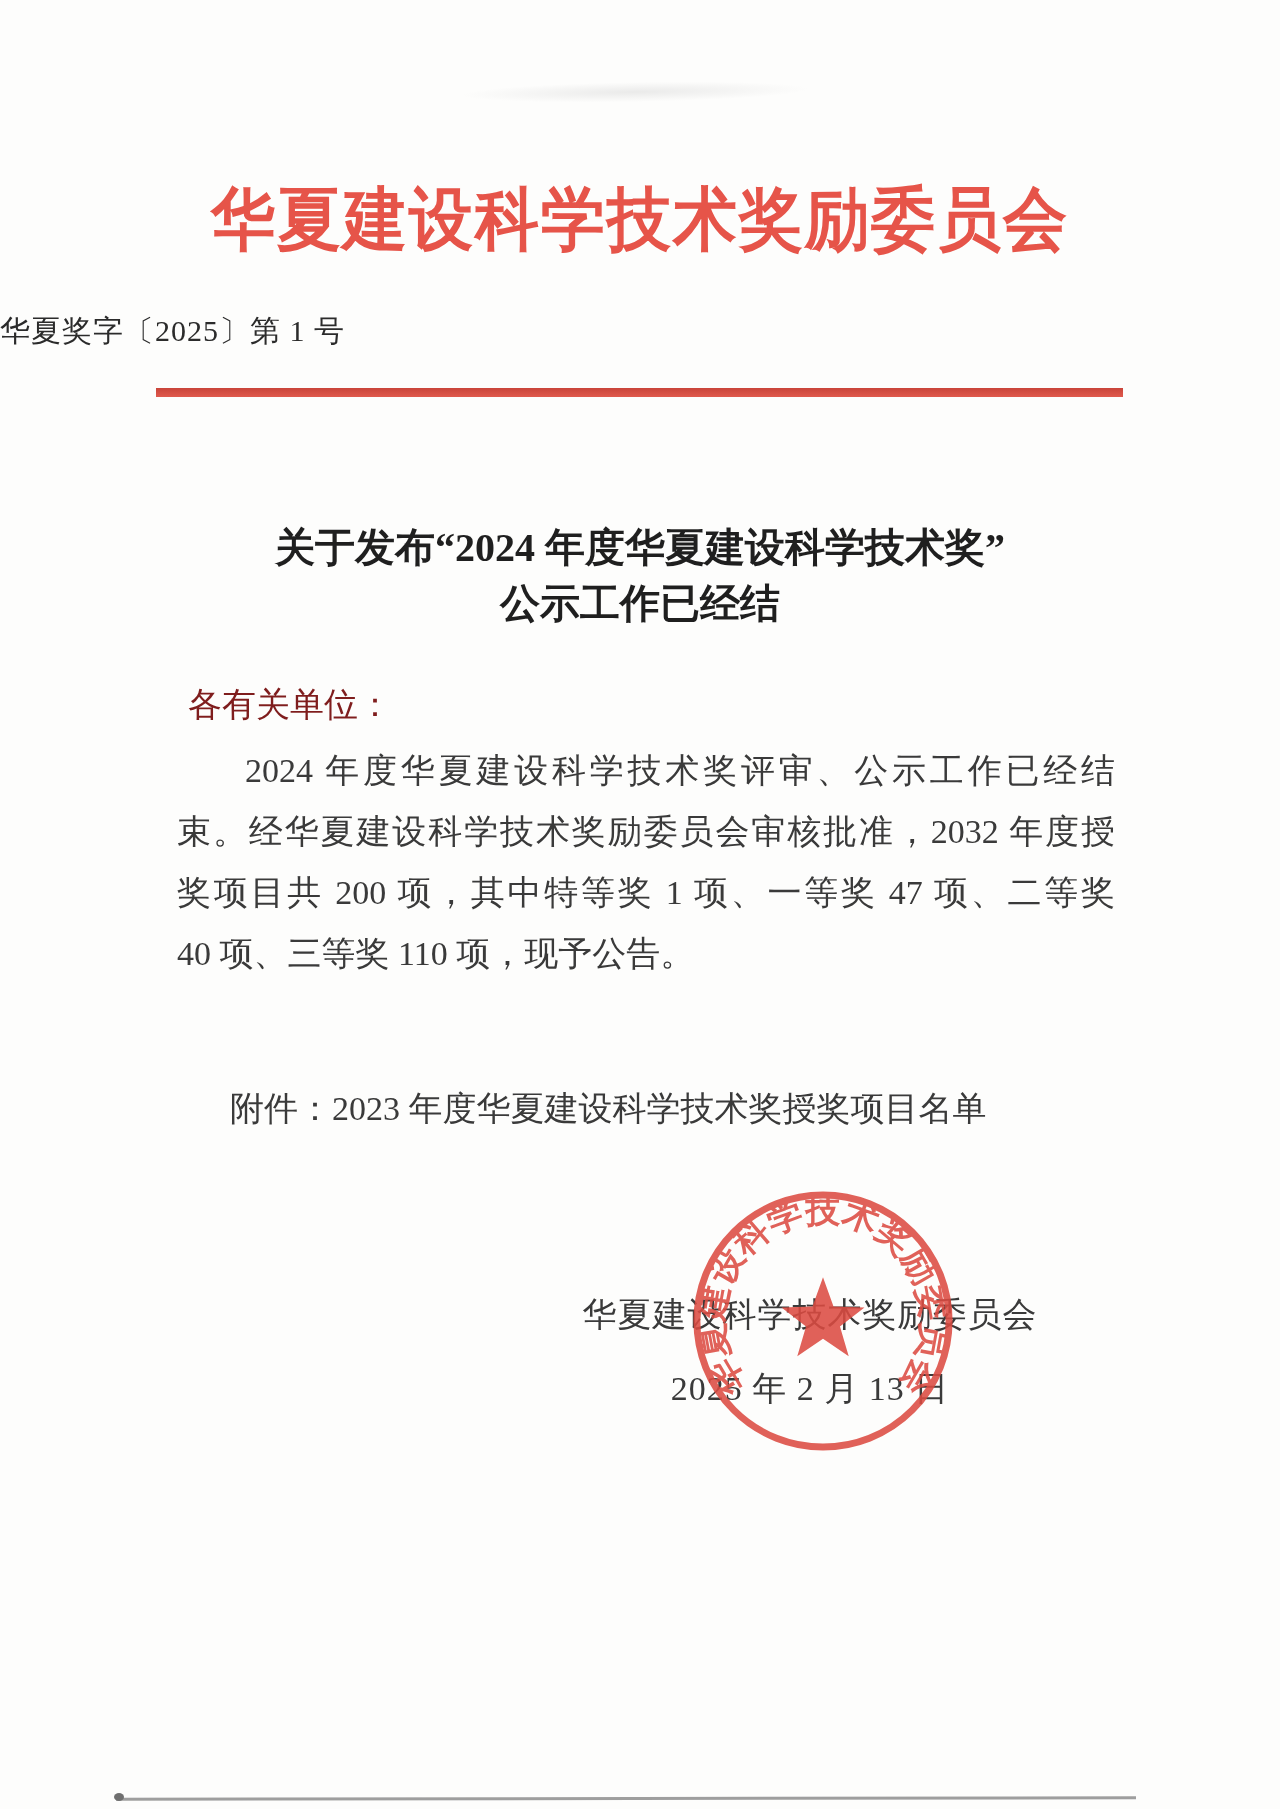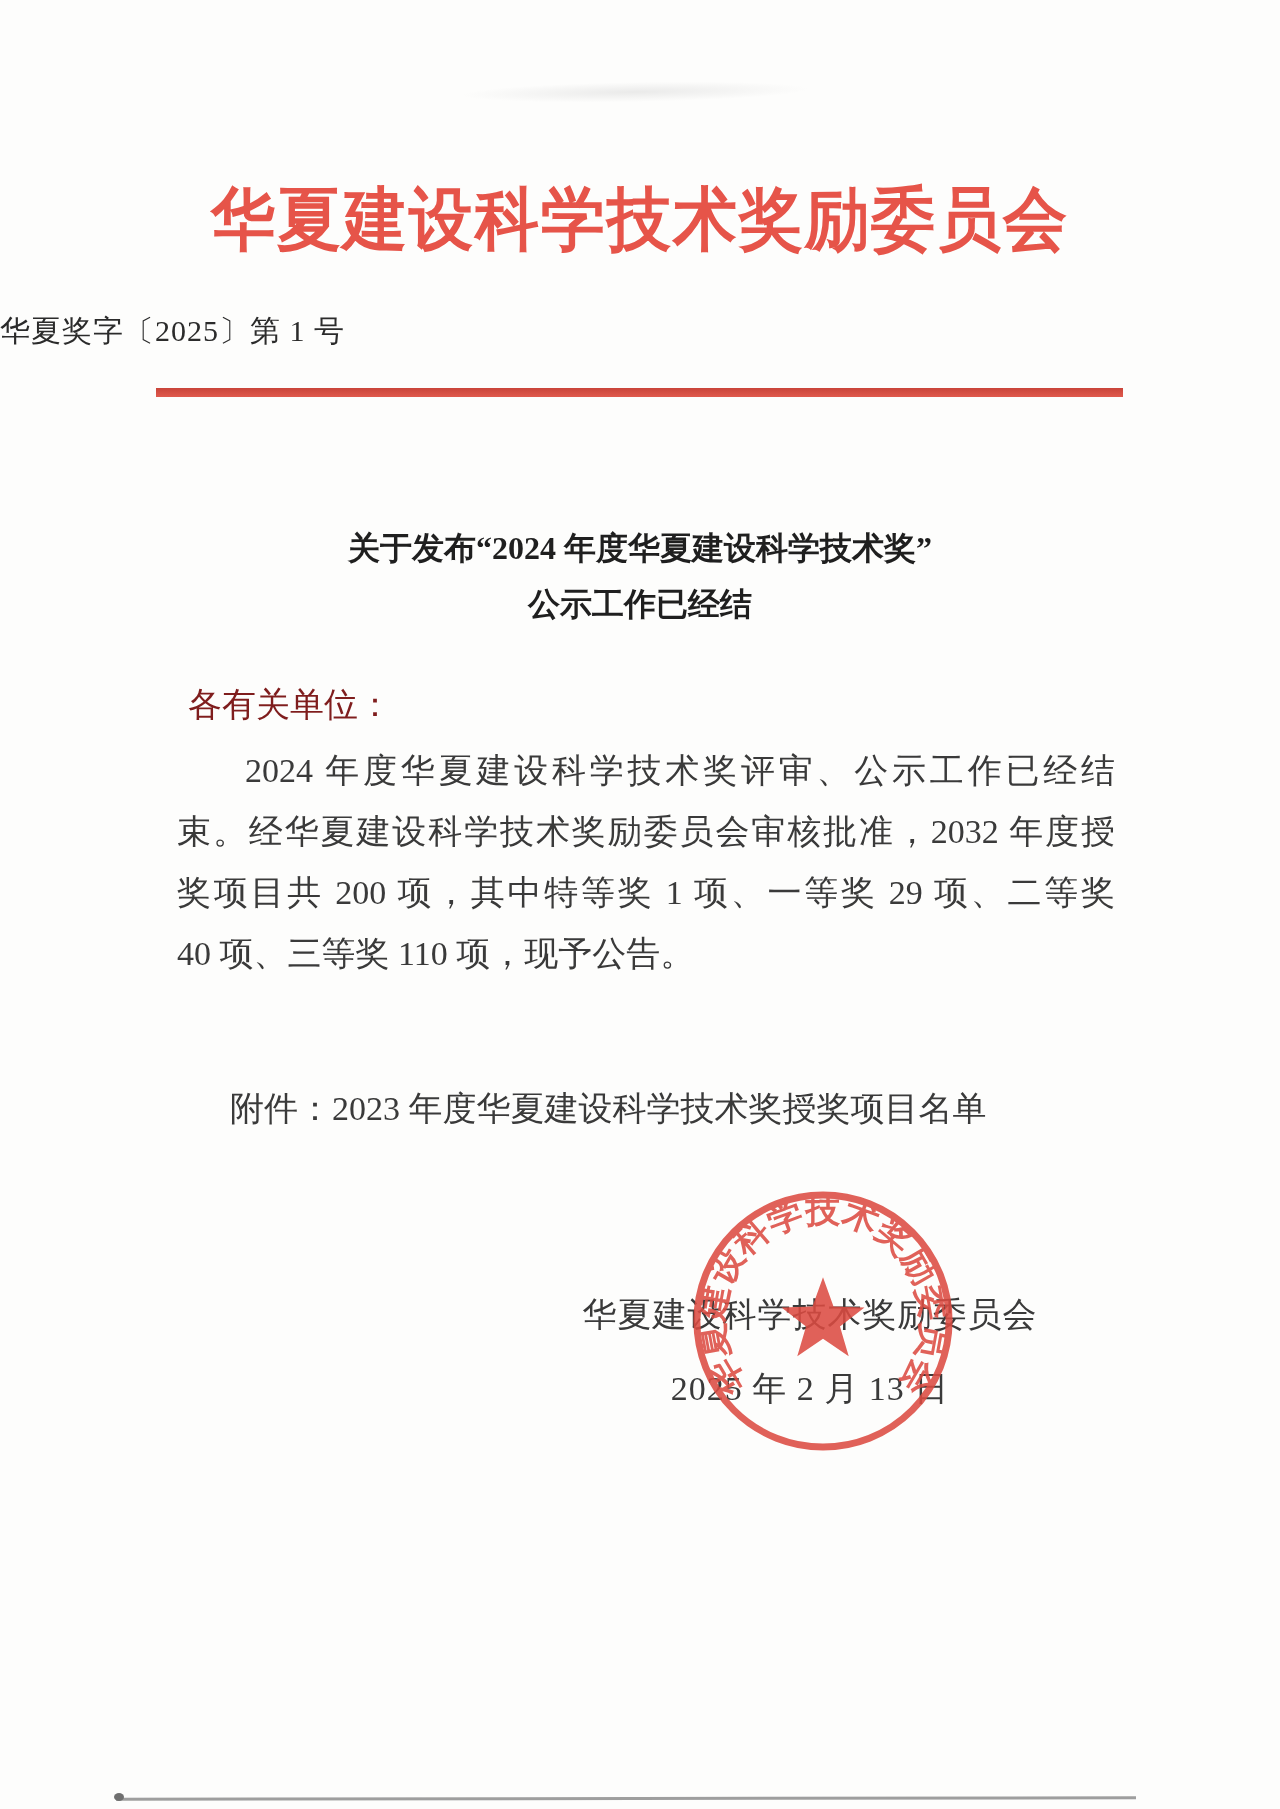--- a/index.html
+++ b/index.html
@@ -30,21 +30,21 @@
     font-size:30px; color:#2b2b2b; letter-spacing:1px;
   }
   .red-rule {
     position:absolute; top:388px; left:156px;
     width:967px; height:9px;
     background:linear-gradient(#c9443a,#e05a4d);
   }
   .doc-title {
     position:absolute; top:520px; left:0; right:0;
     text-align:center;
-    font-size:32px; font-weight:bold; color:#1f1f1f;
+    font-size:40px; font-weight:bold; color:#1f1f1f;
     line-height:56px;
   }
   .salutation {
     position:absolute; top:682px; left:188px;
     font-size:34px; color:#7f1d1d;
   }
   .paragraph {
     position:absolute; top:746px; left:170px; width:938px;
     font-size:34px; color:#3a3a3a;margin-left:7px;
   }
@@ -97,21 +97,21 @@
 <div class="doc-title">
   <div>关于发布“2024 年度华夏建设科学技术奖”</div>
   <div>公示工作已经结</div>
 </div>
 
 <div class="salutation">各有关单位：</div>
 
 <div class="paragraph">
   <div class="pline just indent">2024 年度华夏建设科学技术奖评审、公示工作已经结</div>
   <div class="pline just">束。经华夏建设科学技术奖励委员会审核批准，2032 年度授</div>
-  <div class="pline just">奖项目共 200 项，其中特等奖 1 项、一等奖 29 项、二等奖</div>
+  <div class="pline just">奖项目共 200 项，其中特等奖 1 项、一等奖 47 项、二等奖</div>
   <div class="pline">40 项、三等奖 110 项，现予公告。</div>
 </div>
 
 <div class="attachment">附件：2023 年度华夏建设科学技术奖授奖项目名单</div>
 
 <div class="sign-block">
   <div class="sign-org">华夏建设科学技术奖励委员会</div>
   <div class="sign-date">2025 年 2 月 13 日</div>
 </div>
 

